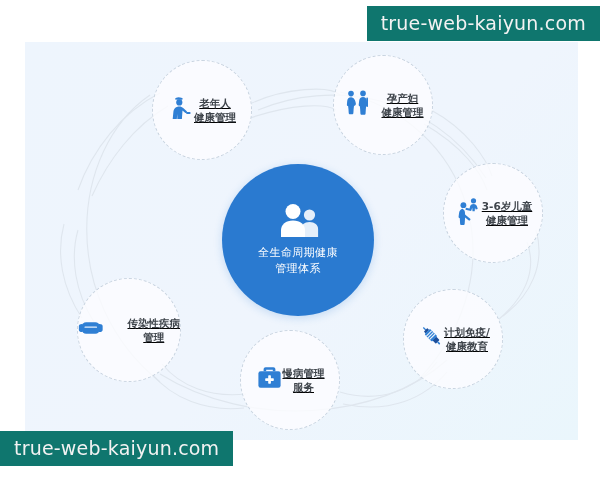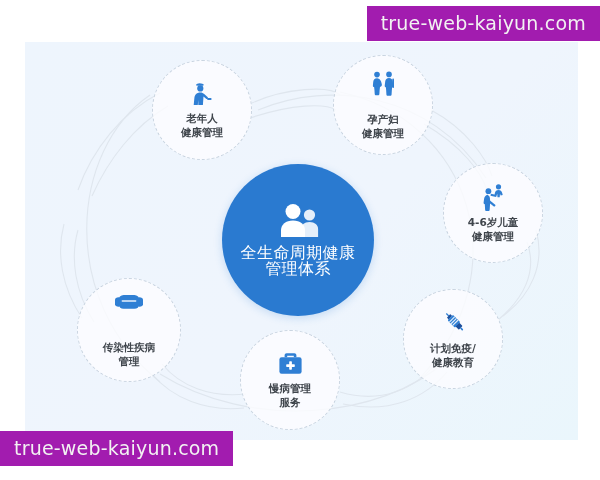--- a/index.html
+++ b/index.html
@@ -56,39 +56,40 @@
     box-shadow: 0 2px 8px rgba(42,122,208,0.22);
   }
   .hub-icon {
     width: 46px;
     height: 34px;
     margin-bottom: 8px;
     display: block;
   }
   .hub-label {
     color: #ffffff;
-    font-size: 16px;
+    font-size: 11px;
     line-height: 16px;
     text-align: center;
     letter-spacing: 0.4px;
     font-weight: 500;
   }
   .hub-label span { display: block; }
 
   
   .node {
     position: absolute;
     border-radius: 50%;
     border: 1px dashed #c9d4e0;
     background: rgba(252,253,255,0.80);
     display: flex;
-    flex-direction: column;
+    flex-direction: row;
     align-items: center;
     justify-content: center;
     box-sizing: border-box;
+    text-decoration: underline;
   }
   .node-icon {
     display: block;
     margin-bottom: 4px;
   }
   .node-label {
     font-size: 10.5px;
     line-height: 14px;
     color: #3f454c;
     text-align: center;
@@ -102,21 +103,21 @@
   #node-maternal  { left: 333px; top: 55px;  width: 100px; height: 100px; gap: 11px; }
   #node-child     { left: 443px; top: 163px; width: 100px; height: 100px; }
   #node-immun     { left: 403px; top: 289px; width: 100px; height: 100px; }
   #node-resident  { left: 240px; top: 330px; width: 100px; height: 100px; }
   #node-infect    { left: 77px;  top: 278px; width: 104px; height: 104px; gap: 24px; }
   #node-chronic   { left: 50px;  top: 156px; width: 98px;  height: 98px;  }
 
   
   .watermark {
     position: absolute;
-    background: #a21caf;
+    background: #0f766e;
     color: #f2f2f2;
     font-size: 19px;
     letter-spacing: 0.2px;
     padding: 6px 14px 7px 14px;
     box-sizing: border-box;
     white-space: nowrap;
   }
   #watermark-top    { right: 0px;  top: 6px; }
   #watermark-bottom { left: 0px;   bottom: 14px; }
 </style>
@@ -202,21 +203,21 @@
     <svg class="node-icon" width="28" height="28" viewBox="0 0 28 28" xmlns="http://www.w3.org/2000/svg">
       <g fill="#2f7fd4">
         <circle cx="19.5" cy="3.8" r="2.6"></circle>
         <path d="M19.5 7c-2 0-3.2 1.3-3.6 3l-.4 2.1 2.1.5.6-1.8.3 3.5h2.2l.3-3.5.7 1.8 2-.6-.5-2C22.7 8.3 21.5 7 19.5 7z"></path>
         <circle cx="9.4" cy="8.2" r="2.9"></circle>
         <path d="M9.4 11.8c-2.6 0-4 1.8-4.3 4l-.5 3.8c-.1 1 .4 1.6 1.2 1.7l.3 5.1c0 1 .6 1.6 1.4 1.6h1.8c.8 0 1.4-.6 1.4-1.6l.4-5.9 3.4 2.8c.6.5 1.3.4 1.7-.2.4-.5.3-1.3-.3-1.7l-4.3-3.4c-.5-.4-.6-.8-.6-1.3 0-1.5 0-3.5-1.6-4.3-.4-.4-1.7-.6-2-.6z"></path>
         <path d="M11.5 12.8l5.6 1.3.5-2.2-5.7-1.2z"></path>
       </g>
     </svg>
     <div class="node-label">
-      <span>4-6岁儿童</span>
+      <span>3-6岁儿童</span>
       <span>健康管理</span>
     </div>
   </div>
 
   <div class="node" id="node-immun">
     <svg class="node-icon" width="28" height="28" viewBox="0 0 28 28" xmlns="http://www.w3.org/2000/svg">
       <g transform="rotate(45 14 14)">
         <rect x="2.5" y="11.4" width="3.6" height="1.2" fill="#2f7fd4"></rect>
         <rect x="5.8" y="9.6" width="2.6" height="4.9" rx="0.6" fill="#1d4f9c"></rect>
         <rect x="8.2" y="8.2" width="10.4" height="7.7" rx="1" fill="#2f7fd4"></rect>

